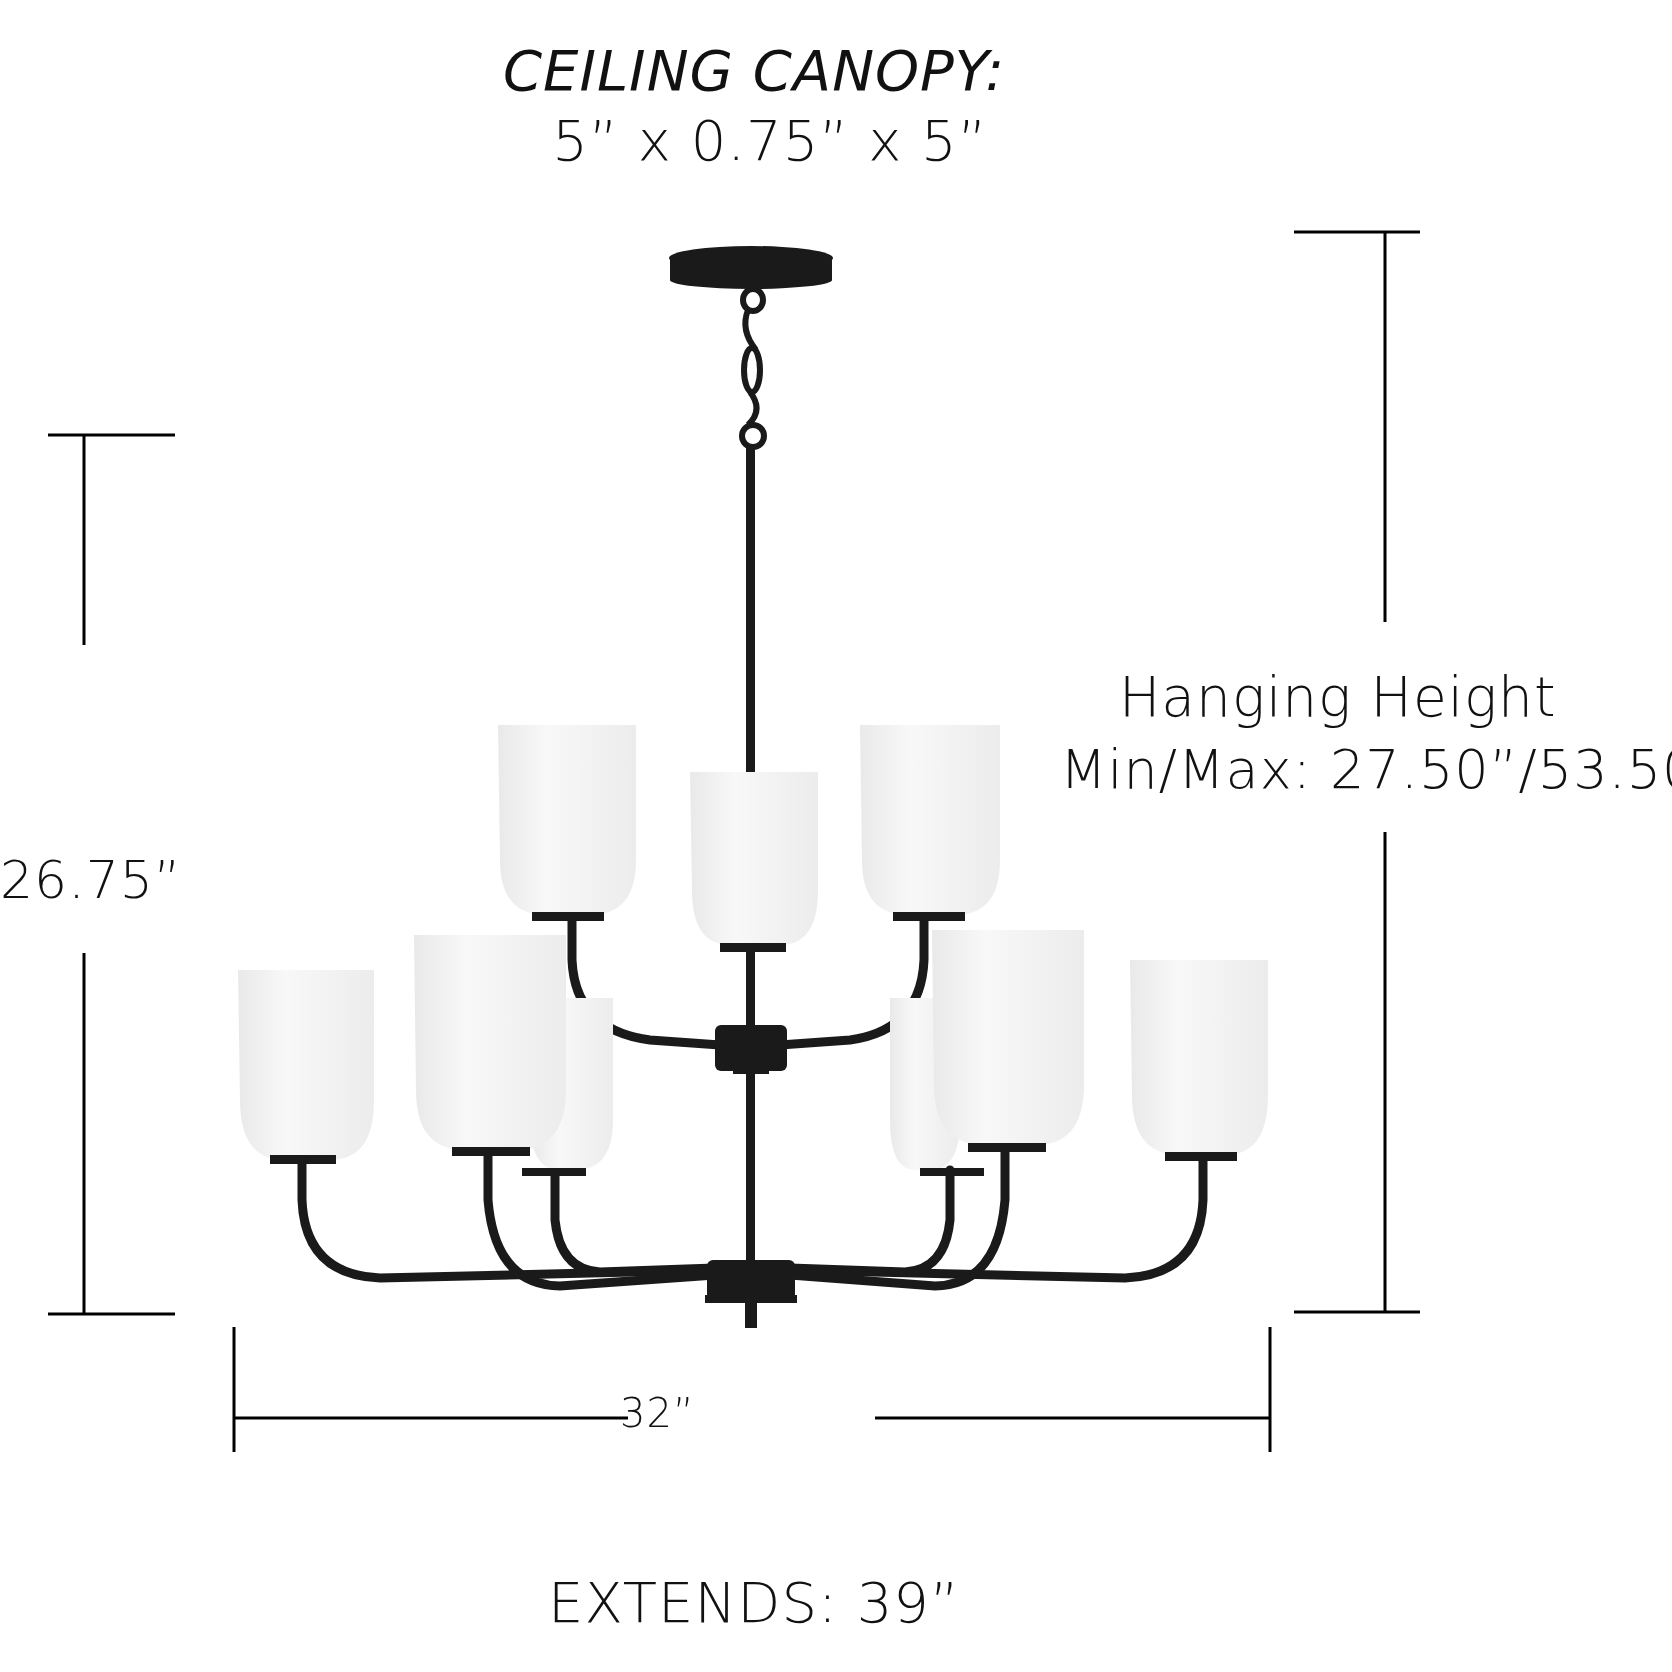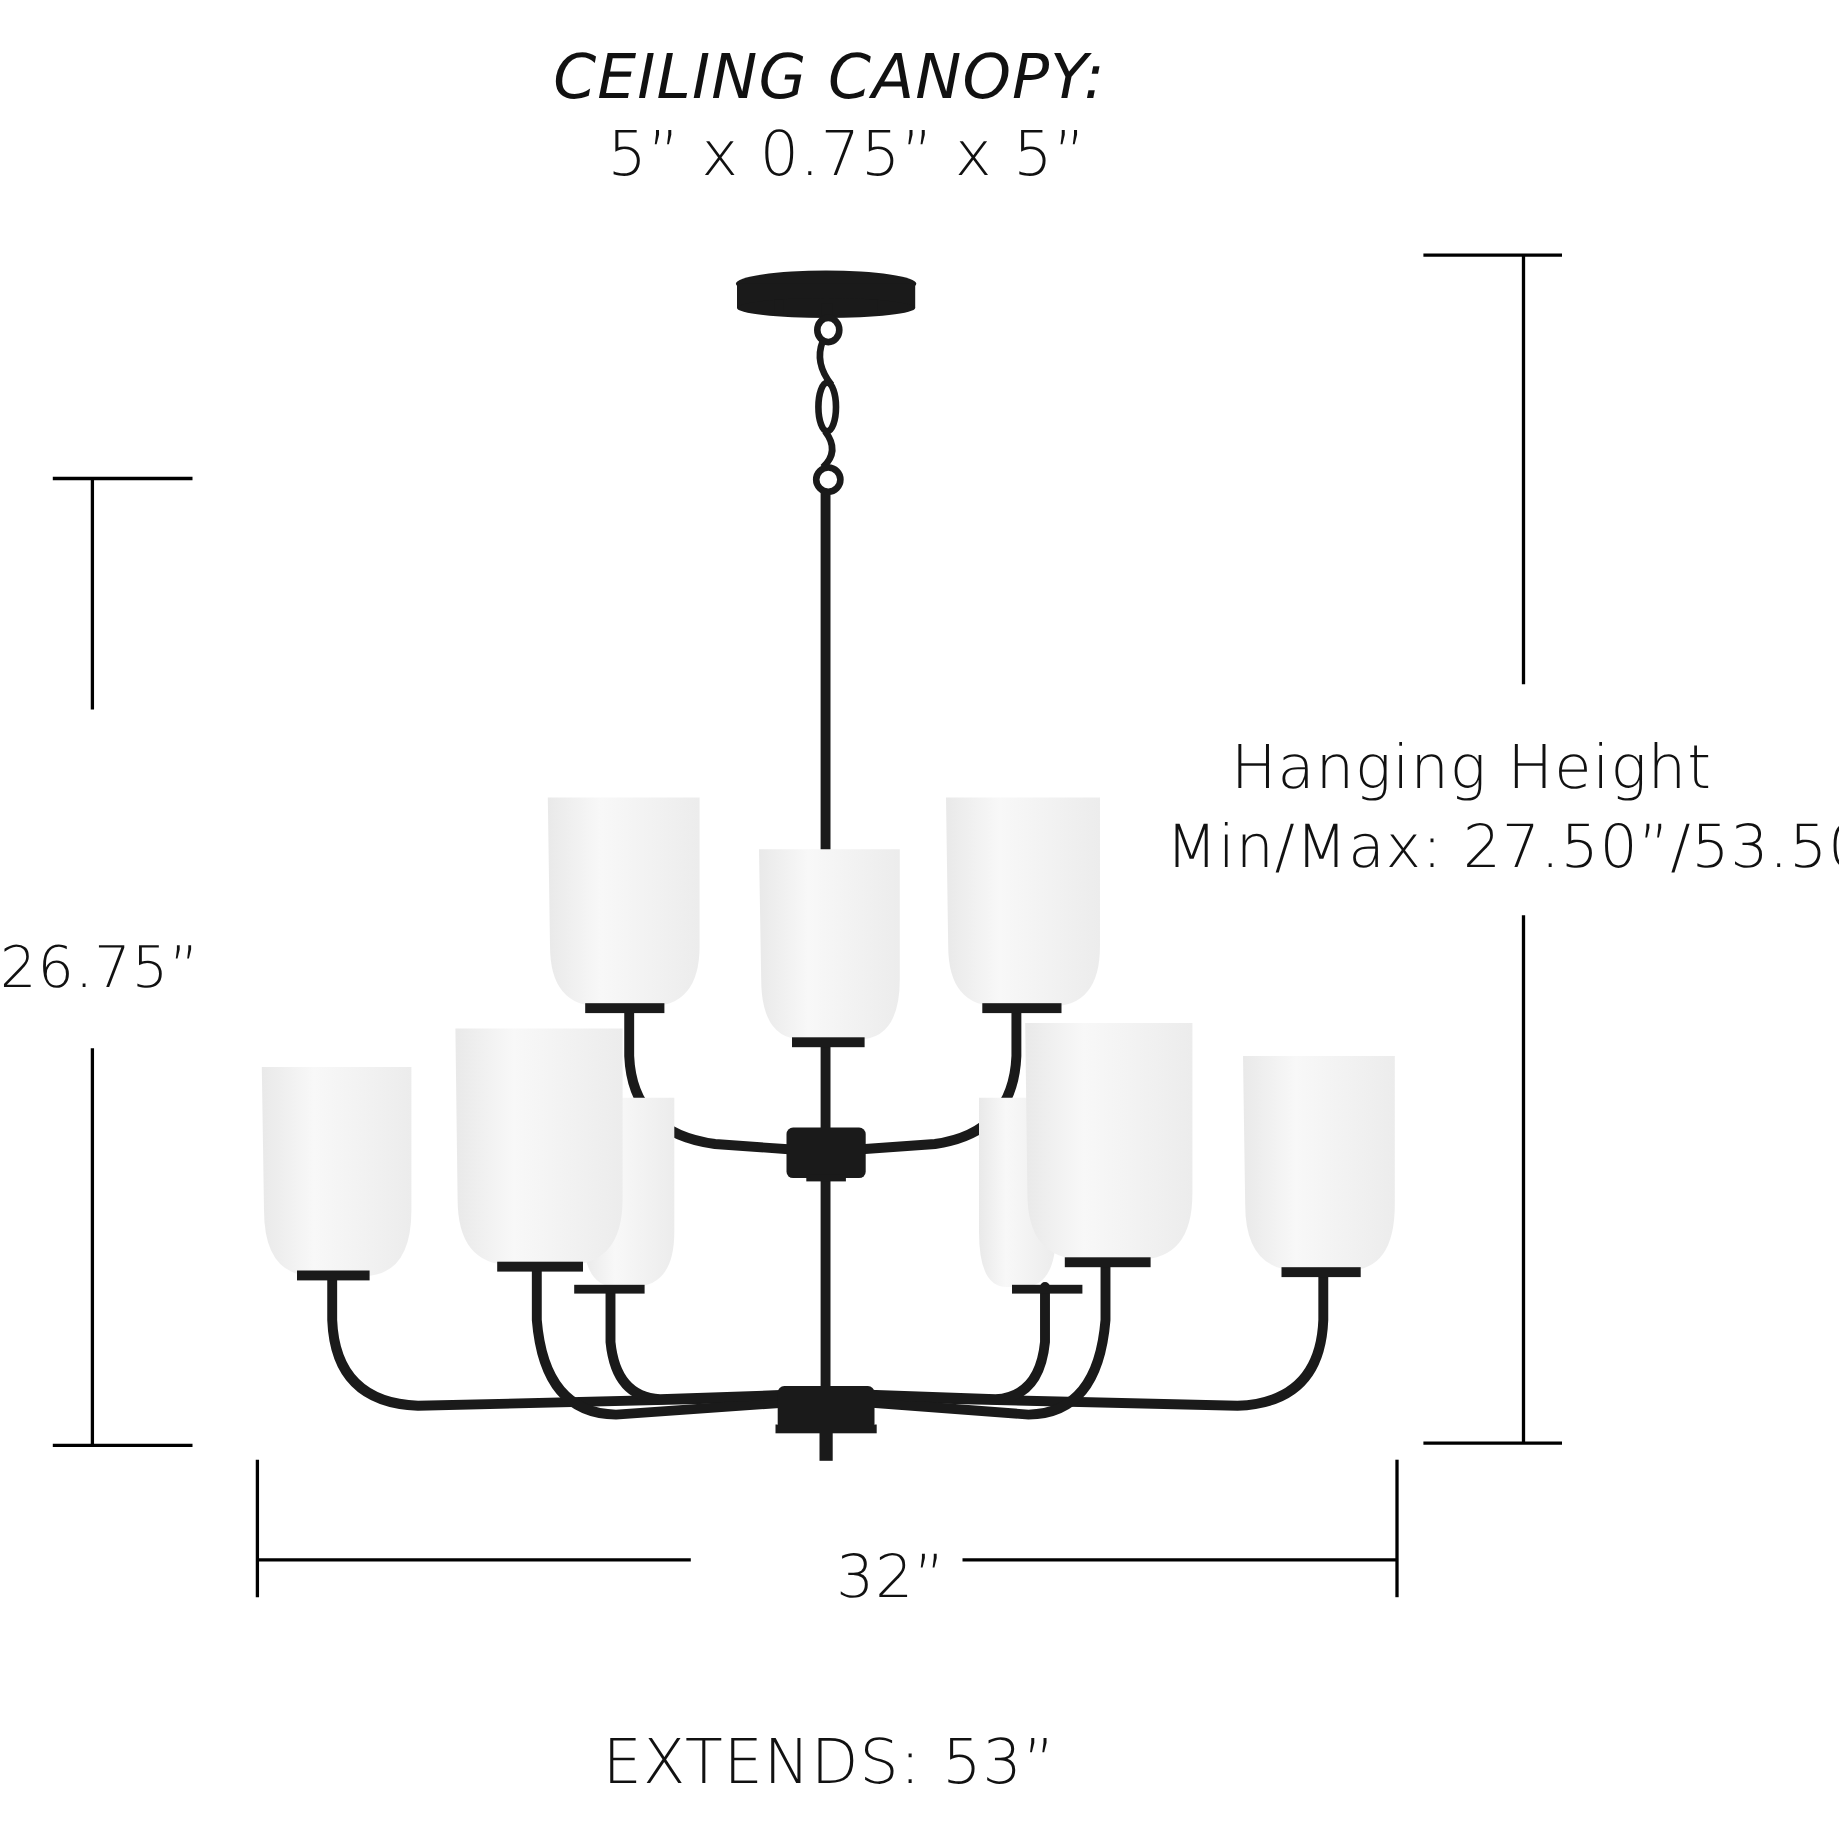--- a/index.html
+++ b/index.html
@@ -5,34 +5,34 @@
   html, body { margin: 0; padding: 0; background: #ffffff; }
   body { width: 1672px; height: 1672px; position: relative; overflow: hidden;
          font-family: "DejaVu Sans", sans-serif; color: #111; }
   .label { position: absolute; font-weight: 300; letter-spacing: 1px; white-space: nowrap; color: #111; }
   .center { text-align: center; }
   .ceiling-title { top: 38px; left: 0; width: 1508px; font-size: 56px; font-style: italic; }
   .ceiling-dims  { top: 108px; left: 0; width: 1508px; font-size: 56px; padding-left: 16px; }
   .hang-title { top: 665px; left: 1119px; width: 612px; font-size: 55px; text-align: left; }
   .hang-vals  { top: 738px; left: 1060px; width: 612px; font-size: 54px; text-align: center; }
   .height-val { top: 850px; left: 0px; font-size: 52px; }
-  .width-val  { top: 1390px; left: 620px; width: 240px; font-size: 54px; text-align: right; margin-top: 12px; }
+  .width-val  { top: 1390px; left: 620px; width: 240px; font-size: 40px; text-align: left; }
   .extends    { top: 1570px; left: 0; width: 1508px; font-size: 56px; text-align: center; }
   svg.diagram { position: absolute; left: 0; top: 0; }
 </style>
 </head>
 <body>
 
 <div class="label center ceiling-title">CEILING CANOPY:</div>
 <div class="label center ceiling-dims">5” x 0.75” x 5”</div>
 <div class="label hang-title">Hanging Height</div>
 <div class="label hang-vals">Min/Max: 27.50”/53.50”</div>
 <div class="label height-val">26.75”</div>
 <div class="label width-val">32”</div>
-<div class="label extends">EXTENDS: 53”</div>
+<div class="label extends">EXTENDS: 39”</div>
 
 <svg class="diagram" width="1672" height="1672" viewBox="0 0 1672 1672">
   <defs>
     <linearGradient id="shadeGrad" x1="0" x2="1" y1="0" y2="0">
       <stop offset="0" stop-color="#e9e9e9"></stop>
       <stop offset="0.35" stop-color="#f8f8f8"></stop>
       <stop offset="1" stop-color="#ececec"></stop>
     </linearGradient>
   </defs>
 

